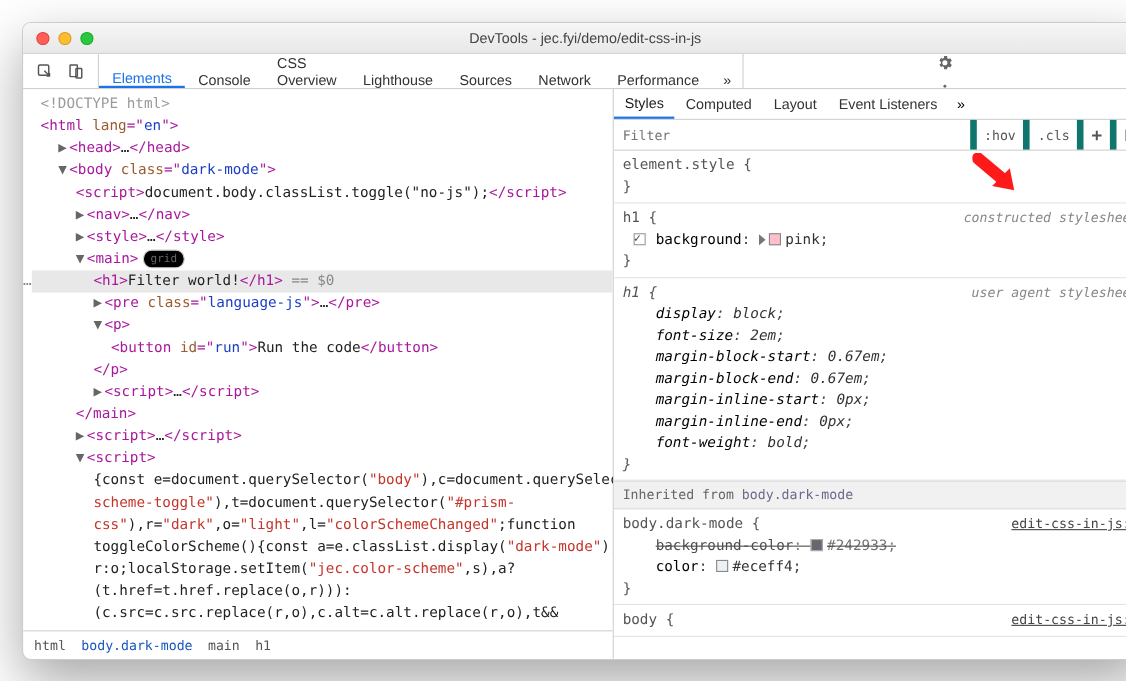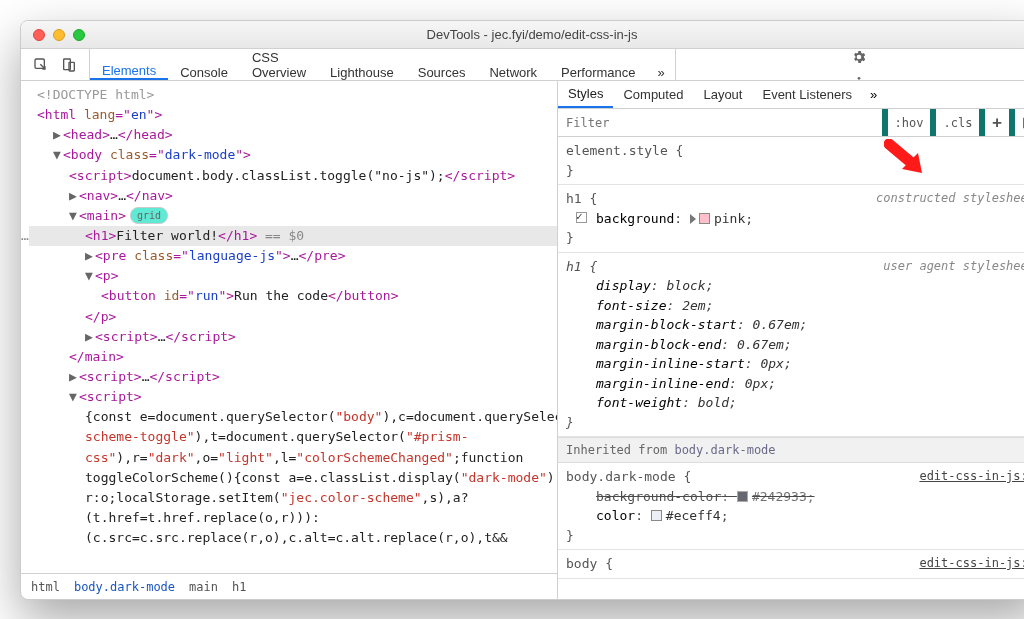--- a/index.html
+++ b/index.html
@@ -57,21 +57,21 @@
 .left{flex:1.05;display:flex;flex-direction:column;border-right:1px solid #d0d0d0;overflow:hidden;}
 .right{flex:.95;display:flex;flex-direction:column;overflow:hidden;position:relative;}
 
 .tree{flex:1;overflow:auto;font-family:Menlo,Consolas,monospace;font-size:13px;line-height:1.55;padding:4px 0 4px 8px;white-space:nowrap;}
 .tree .line{position:relative;}
 .tree .line.sel{background:#e8e8e8;}
 .tree .line.sel::before{content:"…";position:absolute;left:-8px;color:#888;}
 .ind0{padding-left:8px}.ind1{padding-left:24px}.ind2{padding-left:40px}.ind3{padding-left:56px}.ind4{padding-left:72px}
 .arr{display:inline-block;width:10px;color:#666;}
 .gray{color:#9a9a9a}.tag{color:#a9189c}.attrn{color:#9b5a2b}.attrv{color:#1a3ec7}.txt{color:#222}.dim{color:#888;font-style:normal}
-.pill{display:inline-block;font-size:10px;background:#5eead4;border:1px solid #ccc;border-radius:8px;padding:0 6px;color:#666;margin-left:4px;vertical-align:1px}.jss{color:#c4352b}
+.pill{display:inline-block;font-size:10px;background:#000000;border:1px solid #ccc;border-radius:8px;padding:0 6px;color:#666;margin-left:4px;vertical-align:1px}.jss{color:#c4352b}
 
 .crumbs{height:26px;border-top:1px solid #d0d0d0;display:flex;align-items:center;gap:14px;padding:0 10px;font-family:Menlo,Consolas,monospace;font-size:12px;color:#555;}
 .crumbs .on{color:#1a56c0}
 
 .subtabs{height:28px;border-bottom:1px solid #d0d0d0;display:flex;align-items:stretch;font-size:13px;}
 .subtabs .tab{padding:0 10px;display:flex;align-items:center;cursor:pointer;color:#333;}
 .subtabs .tab.active{color:#222;border-bottom:2px solid #1a73e8;}
 .subtabs .more{display:flex;align-items:center;padding:0 8px;}
 
 .filterrow{height:28px;border-bottom:1px solid #d0d0d0;display:flex;align-items:center;font-family:Menlo,Consolas,monospace;font-size:12px;color:#555;}
@@ -154,20 +154,21 @@
   <div class="panes">
 
     <div class="left">
       <div class="tree">
         <div class="line ind0"><span class="gray">&lt;!DOCTYPE html&gt;</span></div>
         <div class="line ind0"><span class="tag">&lt;<span>html</span></span> <span class="attrn">lang</span><span class="tag">="</span><span class="attrv">en</span><span class="tag">"&gt;</span></div>
         <div class="line ind1"><span class="arr">▶</span><span class="tag">&lt;<span>head</span>&gt;</span><span class="txt">…</span><span class="tag">&lt;/<span>head</span>&gt;</span></div>
         <div class="line ind1"><span class="arr">▼</span><span class="tag">&lt;<span>body</span></span> <span class="attrn">class</span><span class="tag">="</span><span class="attrv">dark-mode</span><span class="tag">"&gt;</span></div>
         <div class="line ind2"><span class="tag">&lt;<span>script</span>&gt;</span><span class="txt">document.body.classList.toggle("no-js");</span><span class="tag">&lt;/<span>script</span>&gt;</span></div>
         <div class="line ind2"><span class="arr">▶</span><span class="tag">&lt;<span>nav</span>&gt;</span><span class="txt">…</span><span class="tag">&lt;/<span>nav</span>&gt;</span></div>
+        <div class="line ind2"><span class="arr">▶</span><span class="tag">&lt;<span>style</span>&gt;</span><span class="txt">…</span><span class="tag">&lt;/<span>style</span>&gt;</span></div>
         <div class="line ind2"><span class="arr">▼</span><span class="tag">&lt;<span>main</span>&gt;</span><span class="pill">grid</span></div>
         <div class="line ind3 sel"><span class="tag">&lt;<span>h1</span>&gt;</span><span class="txt">Filter world!</span><span class="tag">&lt;/<span>h1</span>&gt;</span><span class="dim"> == $0</span></div>
         <div class="line ind3"><span class="arr">▶</span><span class="tag">&lt;<span>pre</span></span> <span class="attrn">class</span><span class="tag">="</span><span class="attrv">language-js</span><span class="tag">"&gt;</span><span class="txt">…</span><span class="tag">&lt;/<span>pre</span>&gt;</span></div>
         <div class="line ind3"><span class="arr">▼</span><span class="tag">&lt;<span>p</span>&gt;</span></div>
         <div class="line ind4"><span class="tag">&lt;<span>button</span></span> <span class="attrn">id</span><span class="tag">="</span><span class="attrv">run</span><span class="tag">"&gt;</span><span class="txt">Run the code</span><span class="tag">&lt;/<span>button</span>&gt;</span></div>
         <div class="line ind3"><span class="tag">&lt;/<span>p</span>&gt;</span></div>
         <div class="line ind3"><span class="arr">▶</span><span class="tag">&lt;<span>script</span>&gt;</span><span class="txt">…</span><span class="tag">&lt;/<span>script</span>&gt;</span></div>
         <div class="line ind2"><span class="tag">&lt;/<span>main</span>&gt;</span></div>
         <div class="line ind2"><span class="arr">▶</span><span class="tag">&lt;<span>script</span>&gt;</span><span class="txt">…</span><span class="tag">&lt;/<span>script</span>&gt;</span></div>
         <div class="line ind2"><span class="arr">▼</span><span class="tag">&lt;<span>script</span>&gt;</span></div>

